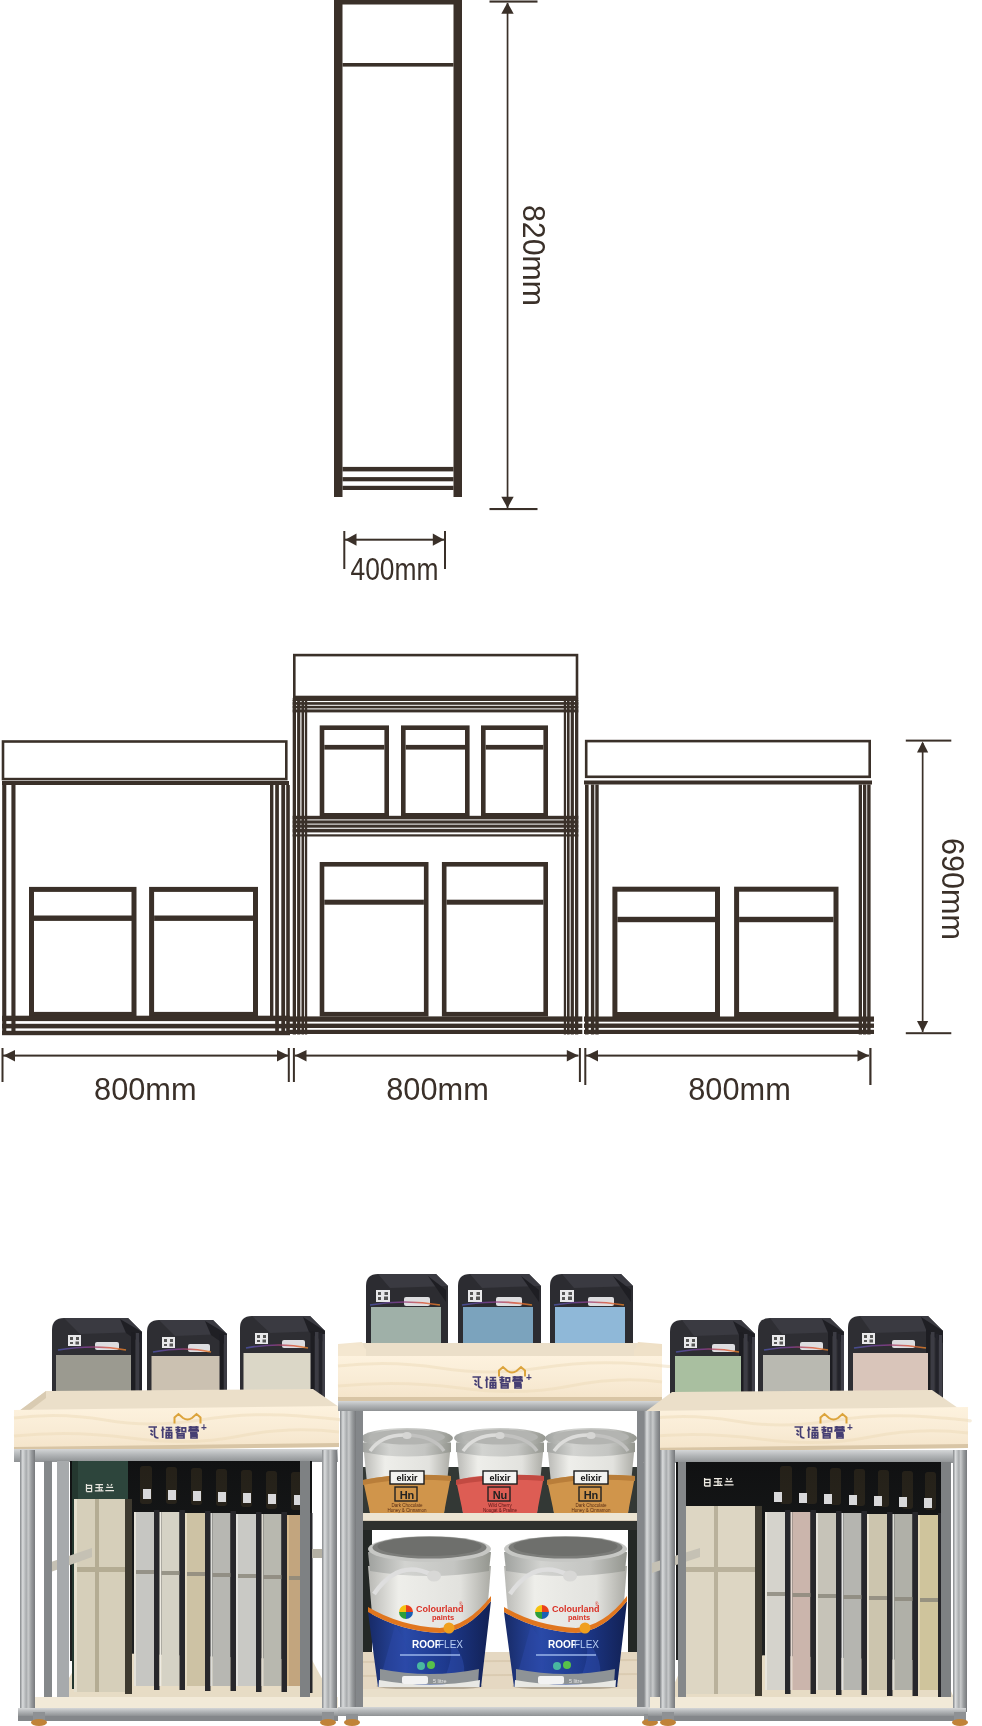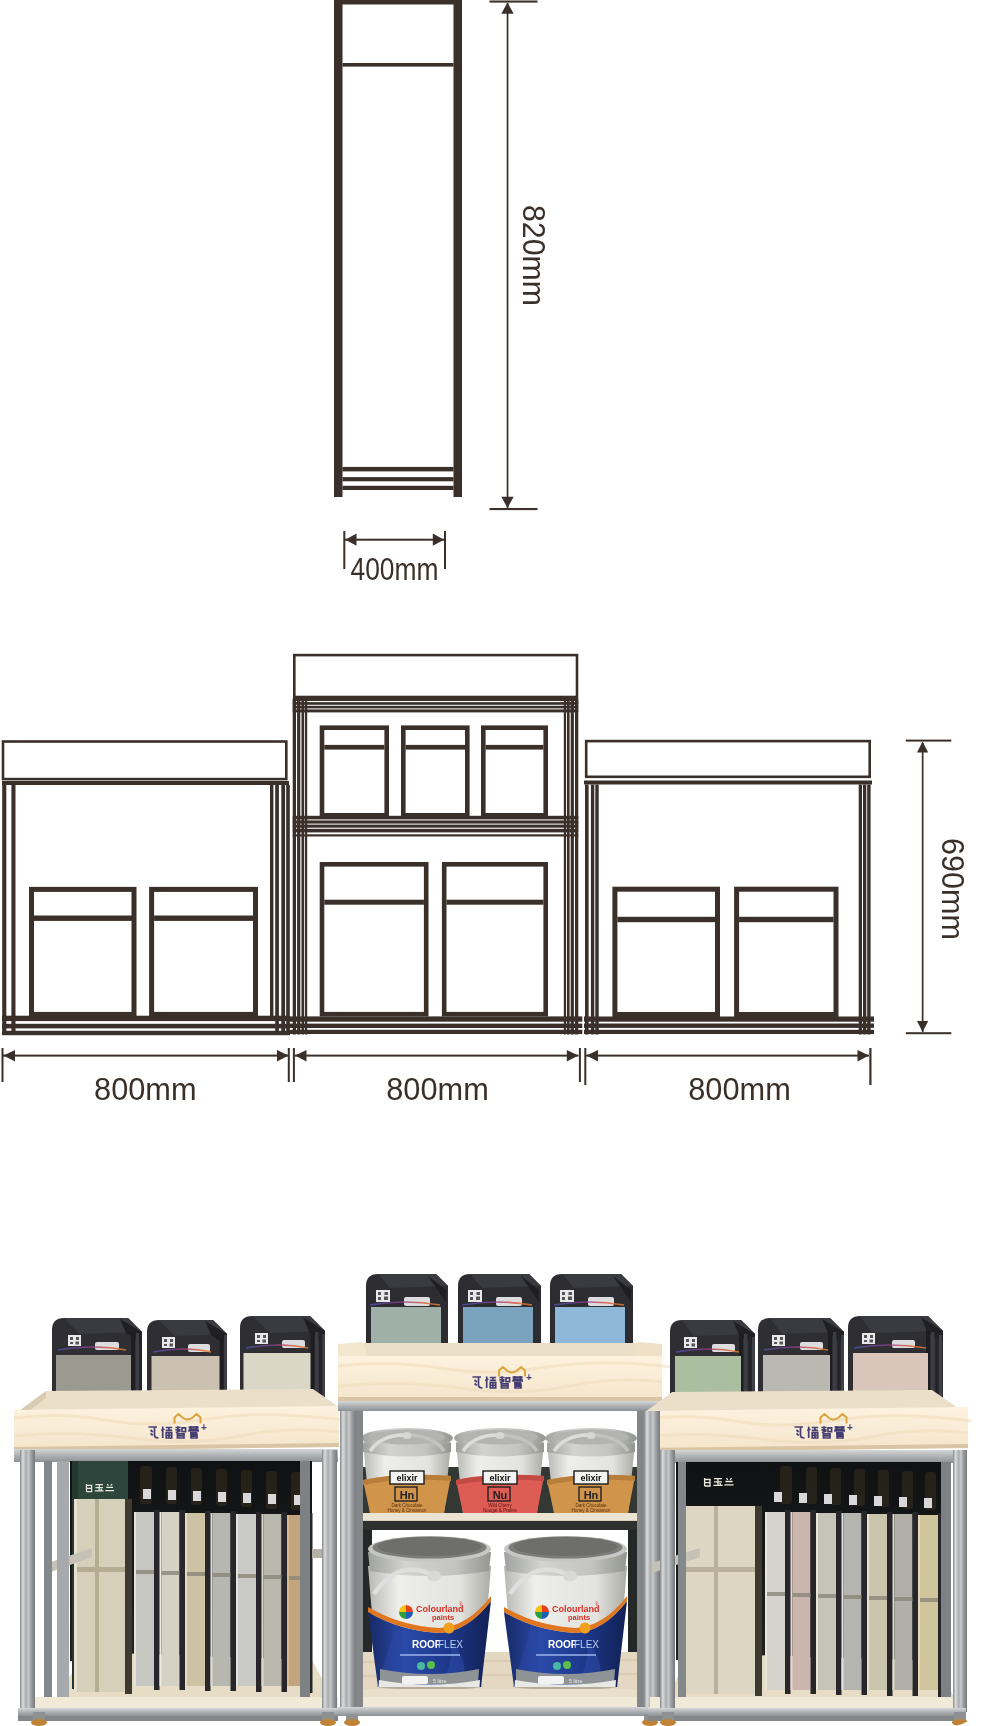--- a/index.html
+++ b/index.html
@@ -1,16 +1,16 @@
 <!DOCTYPE html>
 <html><head>
 <meta charset="utf-8">
 <style>
 html,body{margin:0;padding:0;background:#ffffff;}
-.page{position:relative;width:982px;height:1726px;background:#ffffff;overflow:hidden;font-family:"Liberation Sans",sans-serif;border-radius:31px;}
+.page{position:relative;width:982px;height:1726px;background:#ffffff;overflow:hidden;font-family:"Liberation Sans",sans-serif;}
 svg{display:block;}
 </style>
 </head>
 <body>
 <div class="page">
 <svg width="982" height="1726" viewBox="0 0 982 1726" font-family="Liberation Sans, sans-serif">
 <defs>
 <linearGradient id="alumV" x1="0" y1="0" x2="1" y2="0">
 <stop offset="0" stop-color="#84878a"></stop>
           <stop offset="0.18" stop-color="#d9dbdc"></stop>

